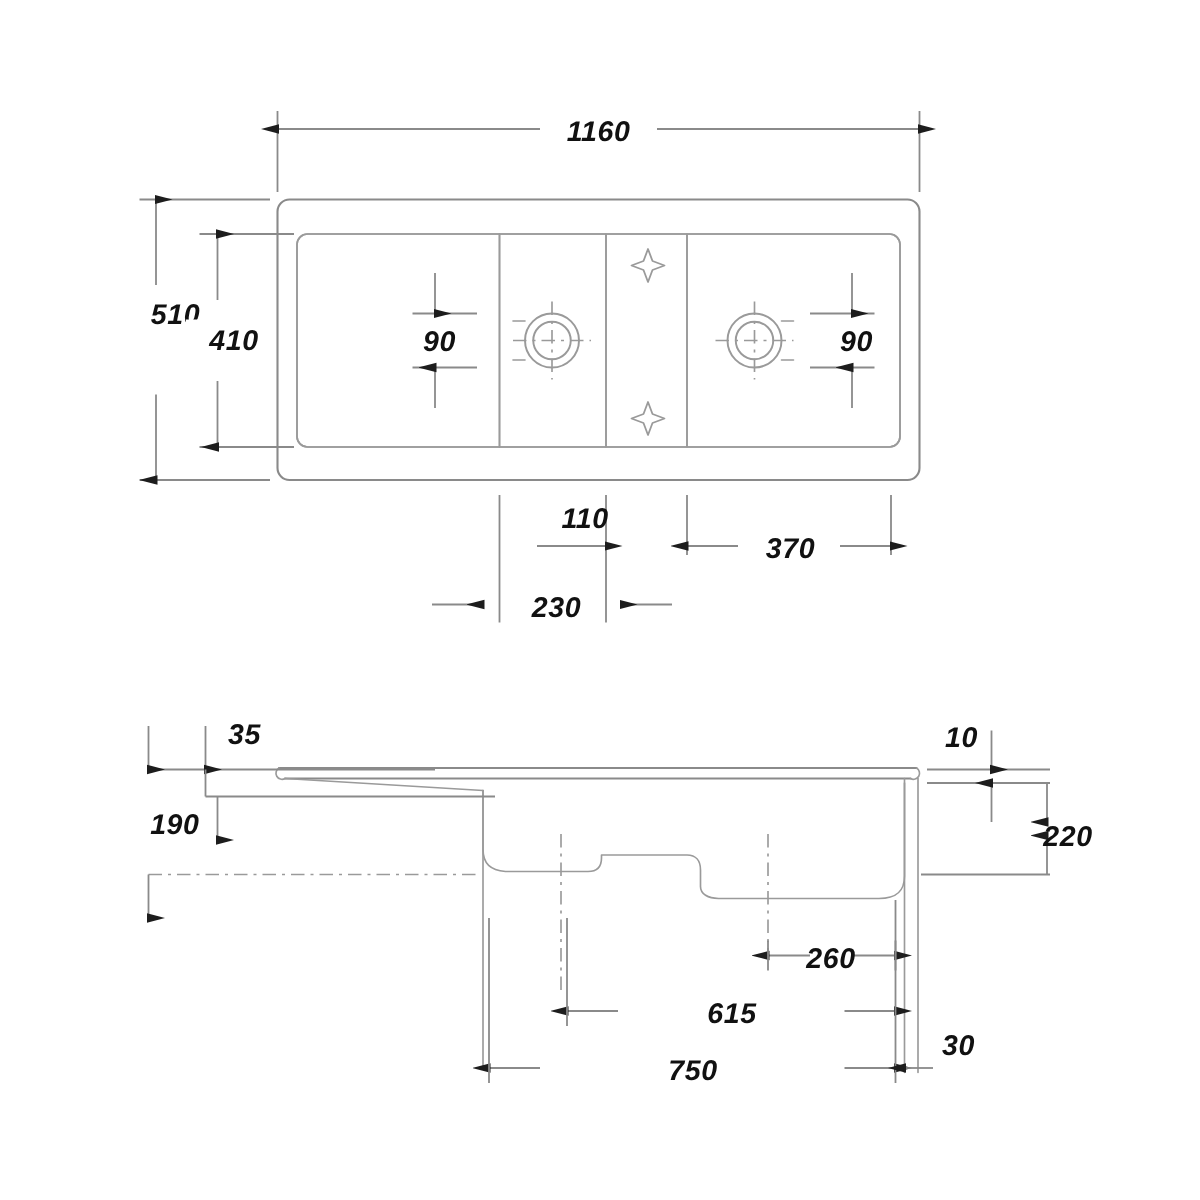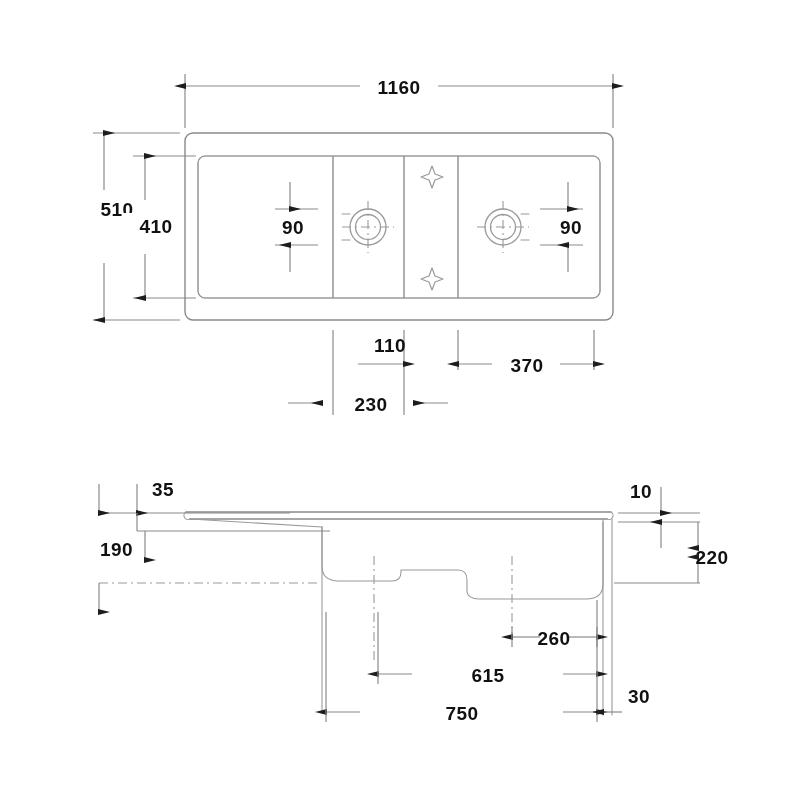--- a/index.html
+++ b/index.html
@@ -11,20 +11,21 @@
   body {
     width: 800px;
     height: 800px;
     font-family: "Liberation Sans", sans-serif;
     overflow: hidden;
   }
   #drawing-root {
     position: relative;
     width: 800px;
     height: 676px;
+    font-style: italic;
   }
   svg#tech-drawing {
     display: block;
     width: 800px;
     height: 800px;
   }
   .obj-line {
     fill: none;
     stroke: #8a8a8a;
     stroke-width: 1.4;

